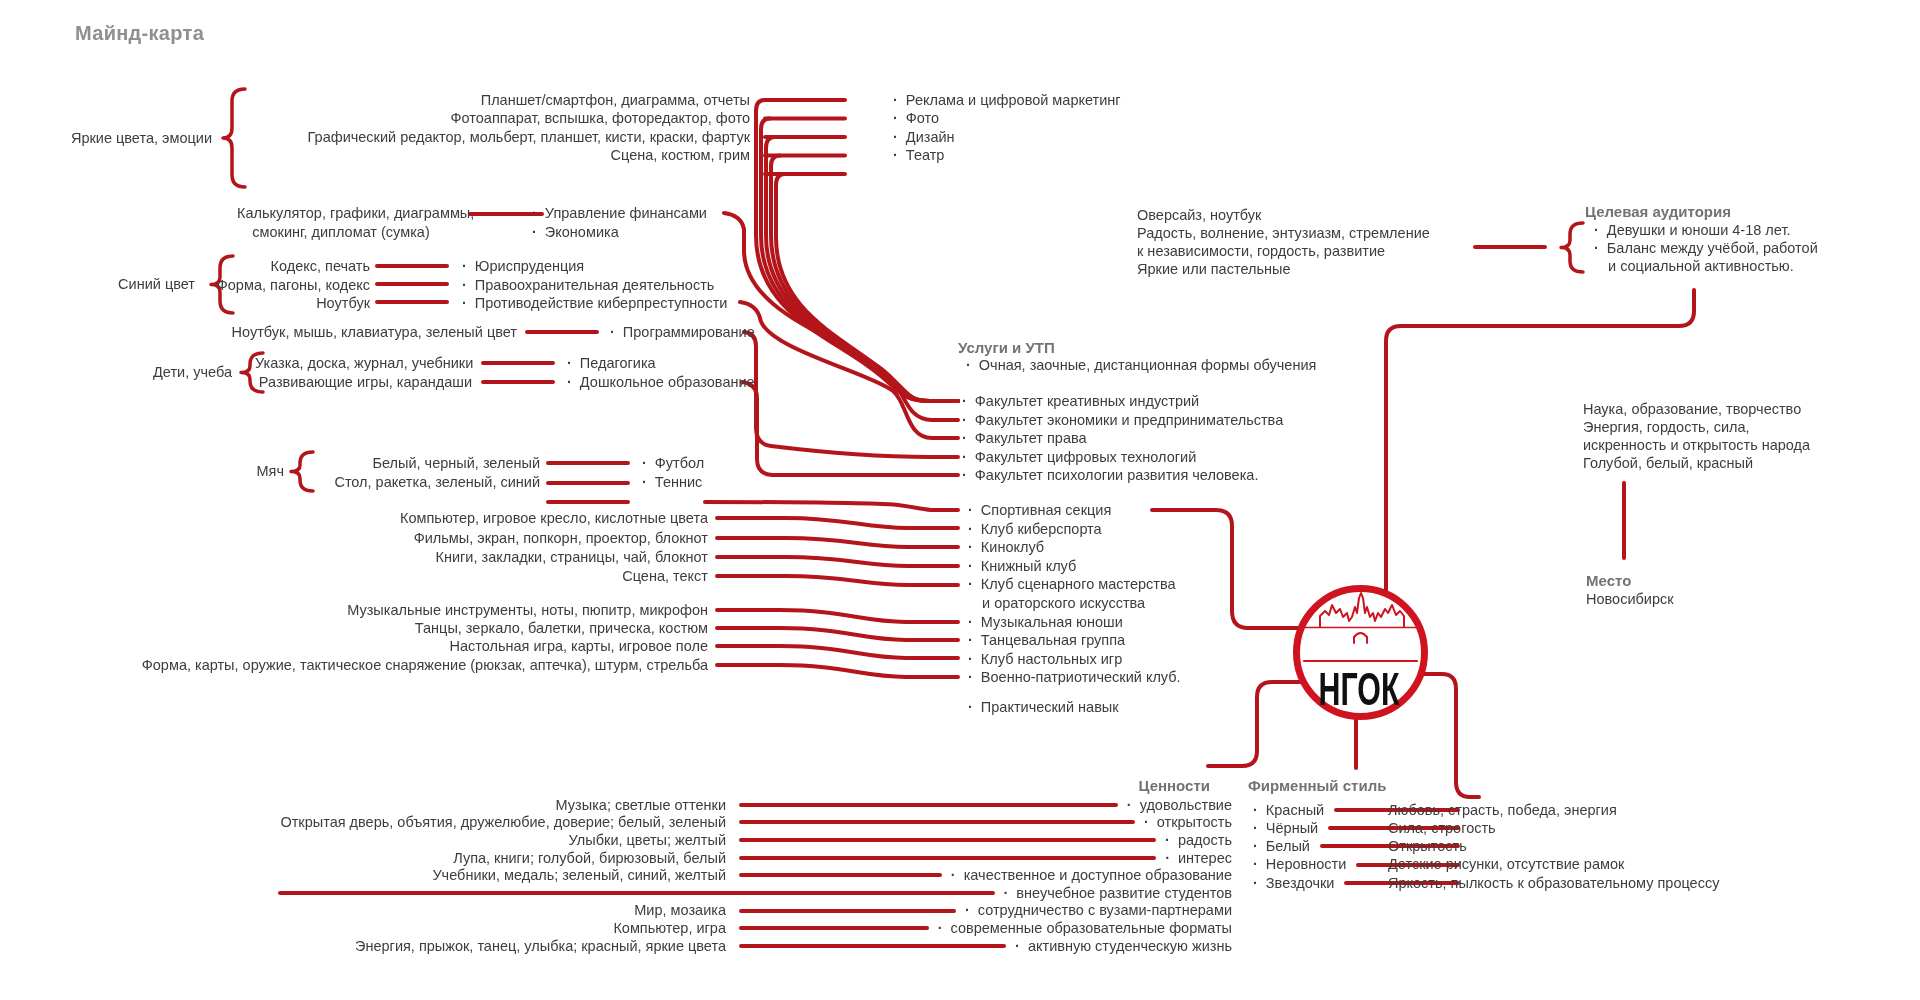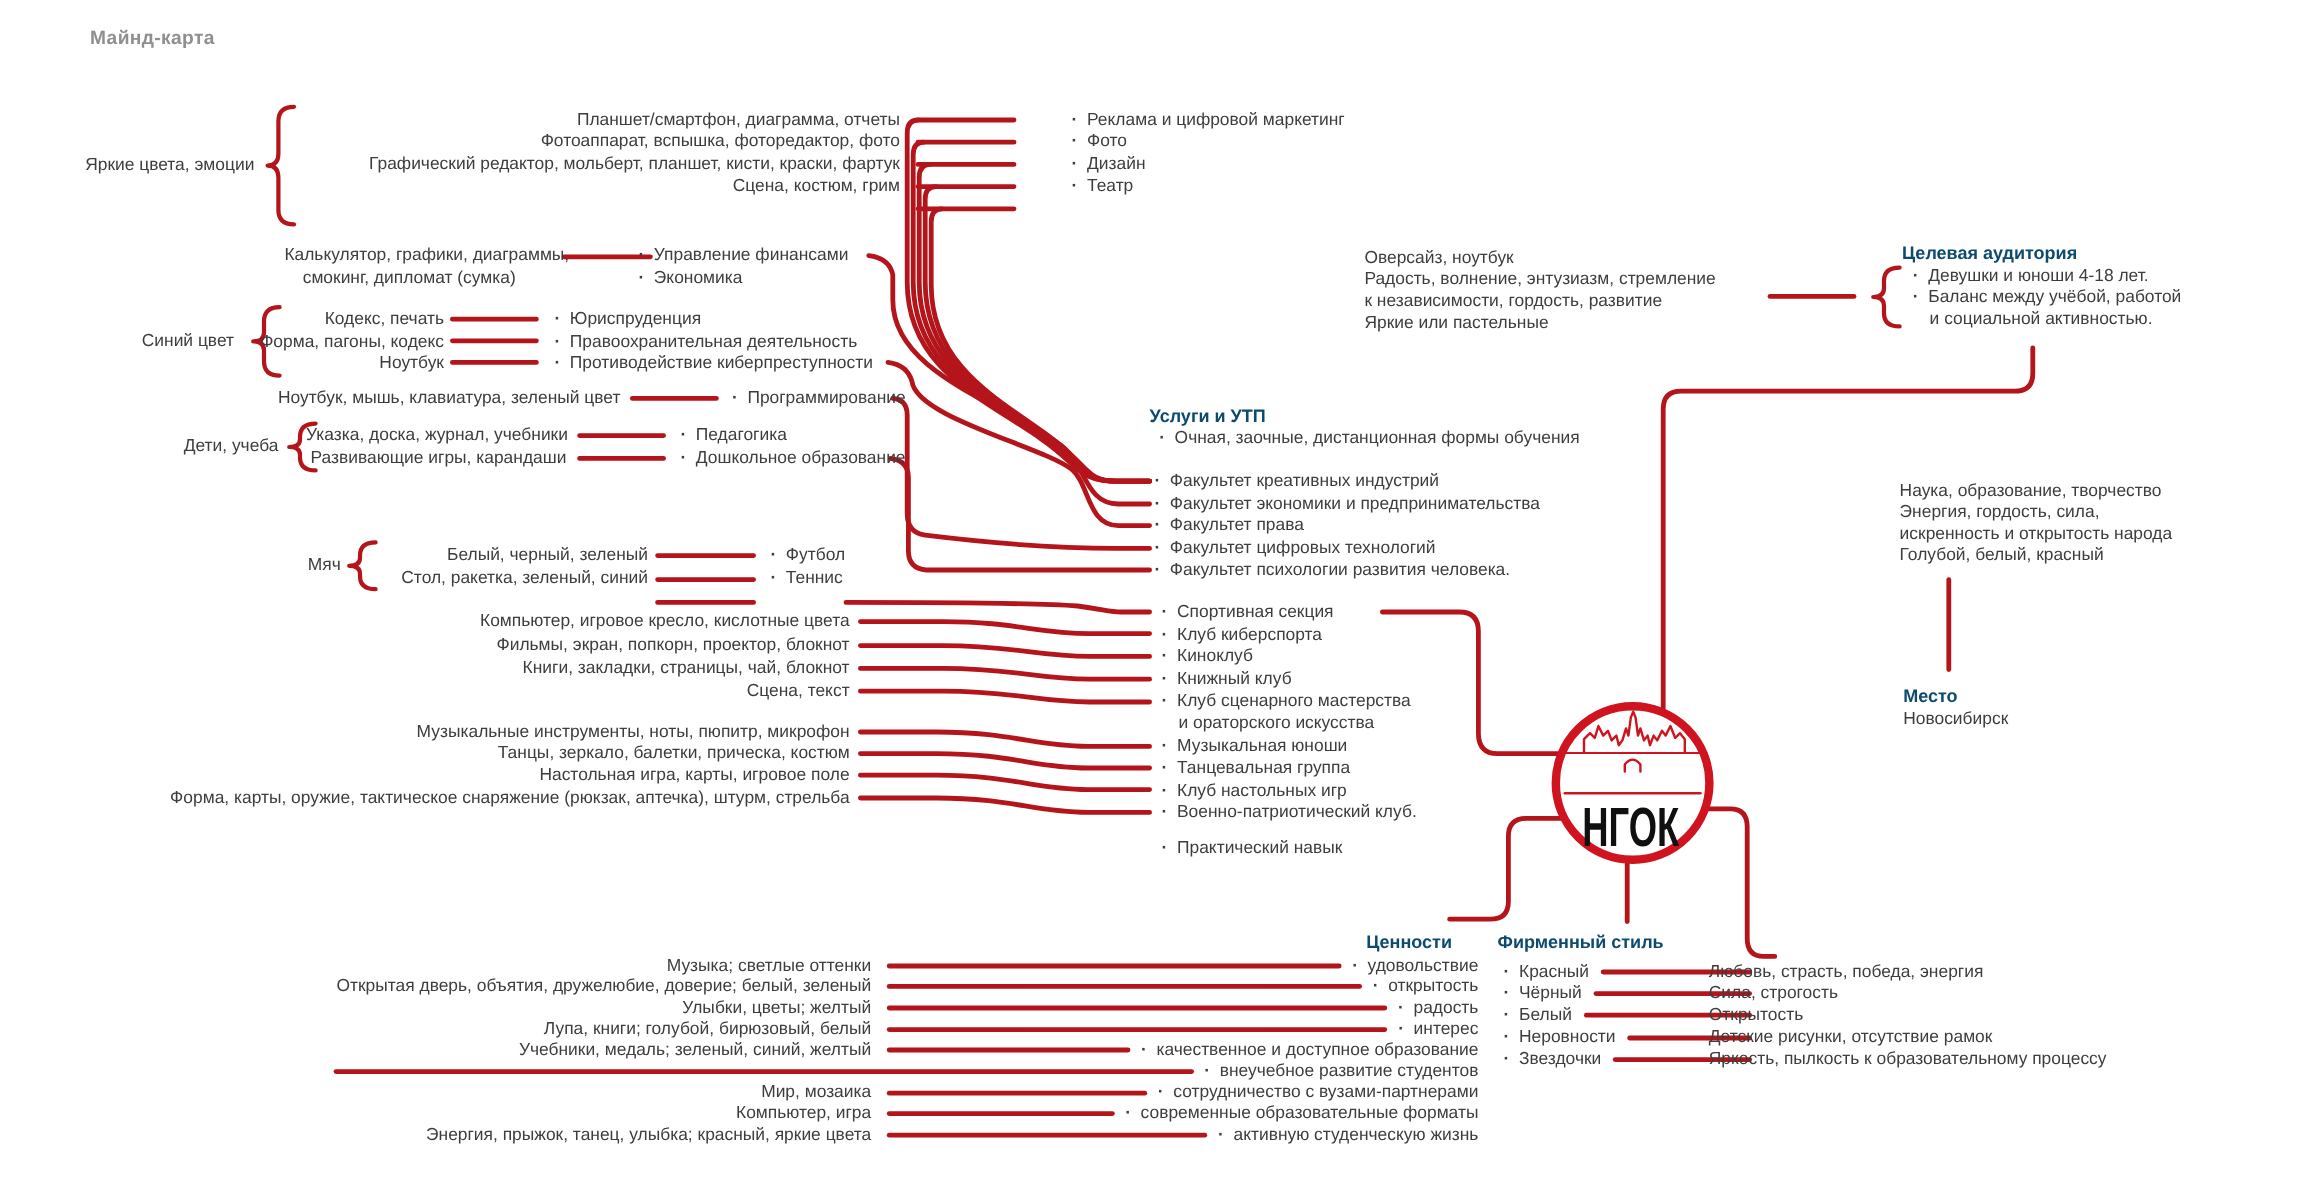--- a/index.html
+++ b/index.html
@@ -1,26 +1,26 @@
 <!DOCTYPE html>
 <html><head>
 <meta charset="utf-8">
 <style>
   :root{ --red:#b4151b; --logored:#cf1420; --ink:#3d3d3d; }
   *{margin:0;padding:0;box-sizing:border-box}
   html,body{width:1920px;height:1000px;background:#fff;overflow:hidden;
     font-family:"Liberation Sans",sans-serif;color:var(--ink);}
   .abs{position:absolute;white-space:nowrap;font-size:14.5px;line-height:18.5px}
-  .h{font-weight:700;color:#0c4a6e;font-size:15px}
+  .h{font-weight:700;color:#737373;font-size:15px}
   .row{display:flex;align-items:center;white-space:nowrap;font-size:14.5px}
   .lt{text-align:right}
   .seg{height:4px;background:var(--red);border-radius:2px;flex:none}
   .b::before{content:"·";margin-right:8px;font-weight:700}
   .nb{padding-left:14px}
-  .title{font-size:16px;font-weight:700;color:#8f8f8f;letter-spacing:.3px}
+  .title{font-size:20px;font-weight:700;color:#8f8f8f;letter-spacing:.3px}
   svg{position:absolute;left:0;top:0}
   .stack>div{height:18.5px;display:flex;align-items:center}
 </style>
 </head>
 <body>
 
 <svg width="1920" height="1000" viewBox="0 0 1920 1000">
   <g stroke="#b4151b" stroke-width="4" fill="none" stroke-linecap="round" stroke-linejoin="round">
 
     <path d="M765,100H845 M765,118.5H845 M765,137H845 M765,155.5H845 M765,174H845"></path>
@@ -329,19 +329,19 @@
     </div>
   <div class="row" style="height:18.2px">
       <span class="b">Неровности</span>
       <span class="seg" style="flex:1;margin:0 0 0 10px"></span>
     </div>
   <div class="row" style="height:18.2px">
       <span class="b">Звездочки</span>
       <span class="seg" style="flex:1;margin:0 0 0 10px"></span>
     </div>
 </div>
-<div class="abs stack" style="left:1424px;top:801px">
+<div class="abs stack" style="left:1388px;top:801px">
   <div style="height:18.2px">Любовь, страсть, победа, энергия</div>
   <div style="height:18.2px">Сила, строгость</div>
   <div style="height:18.2px">Открытость</div>
   <div style="height:18.2px">Детские рисунки, отсутствие рамок</div>
   <div style="height:18.2px">Яркость, пылкость к образовательному процессу</div>
 </div>
 
 </body></html>

